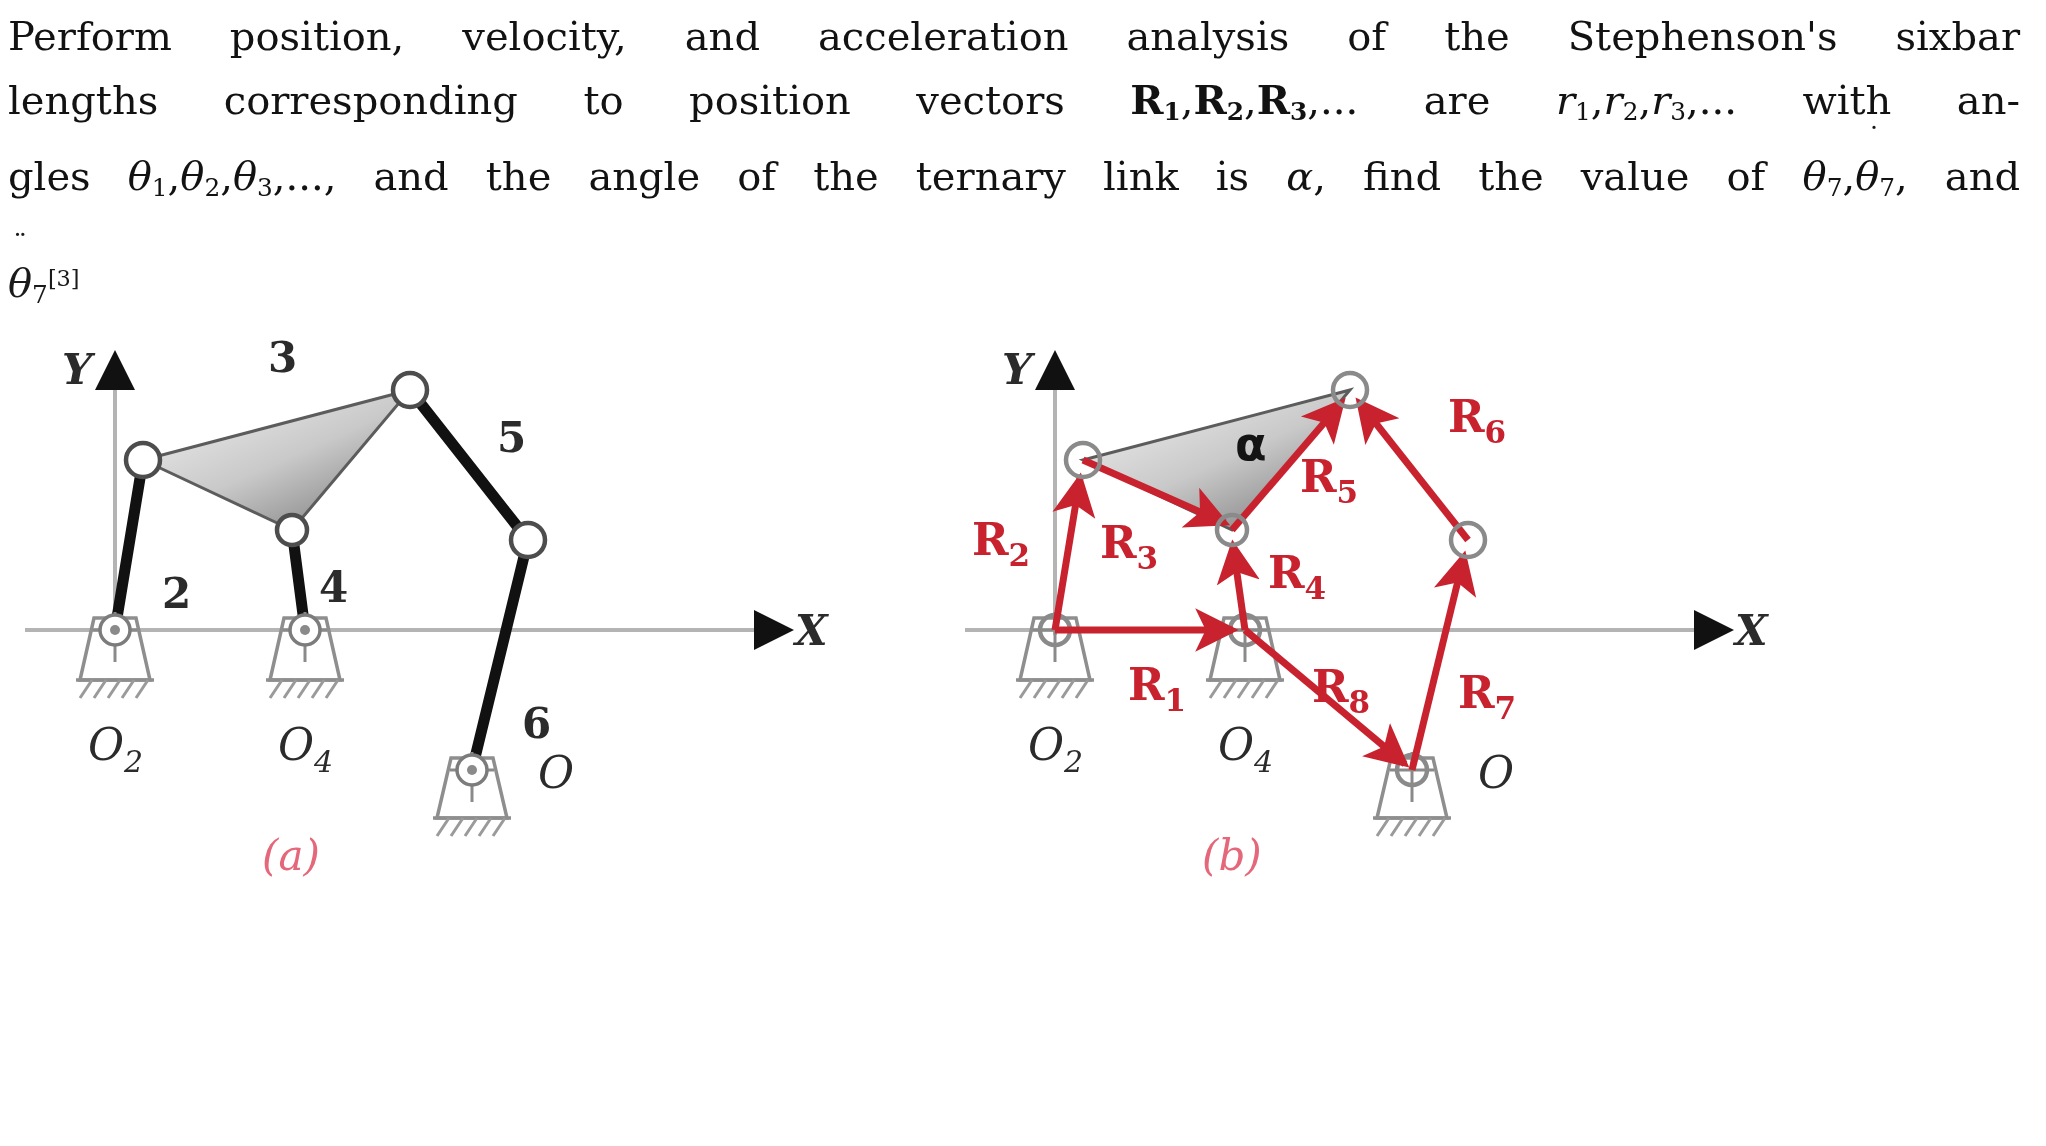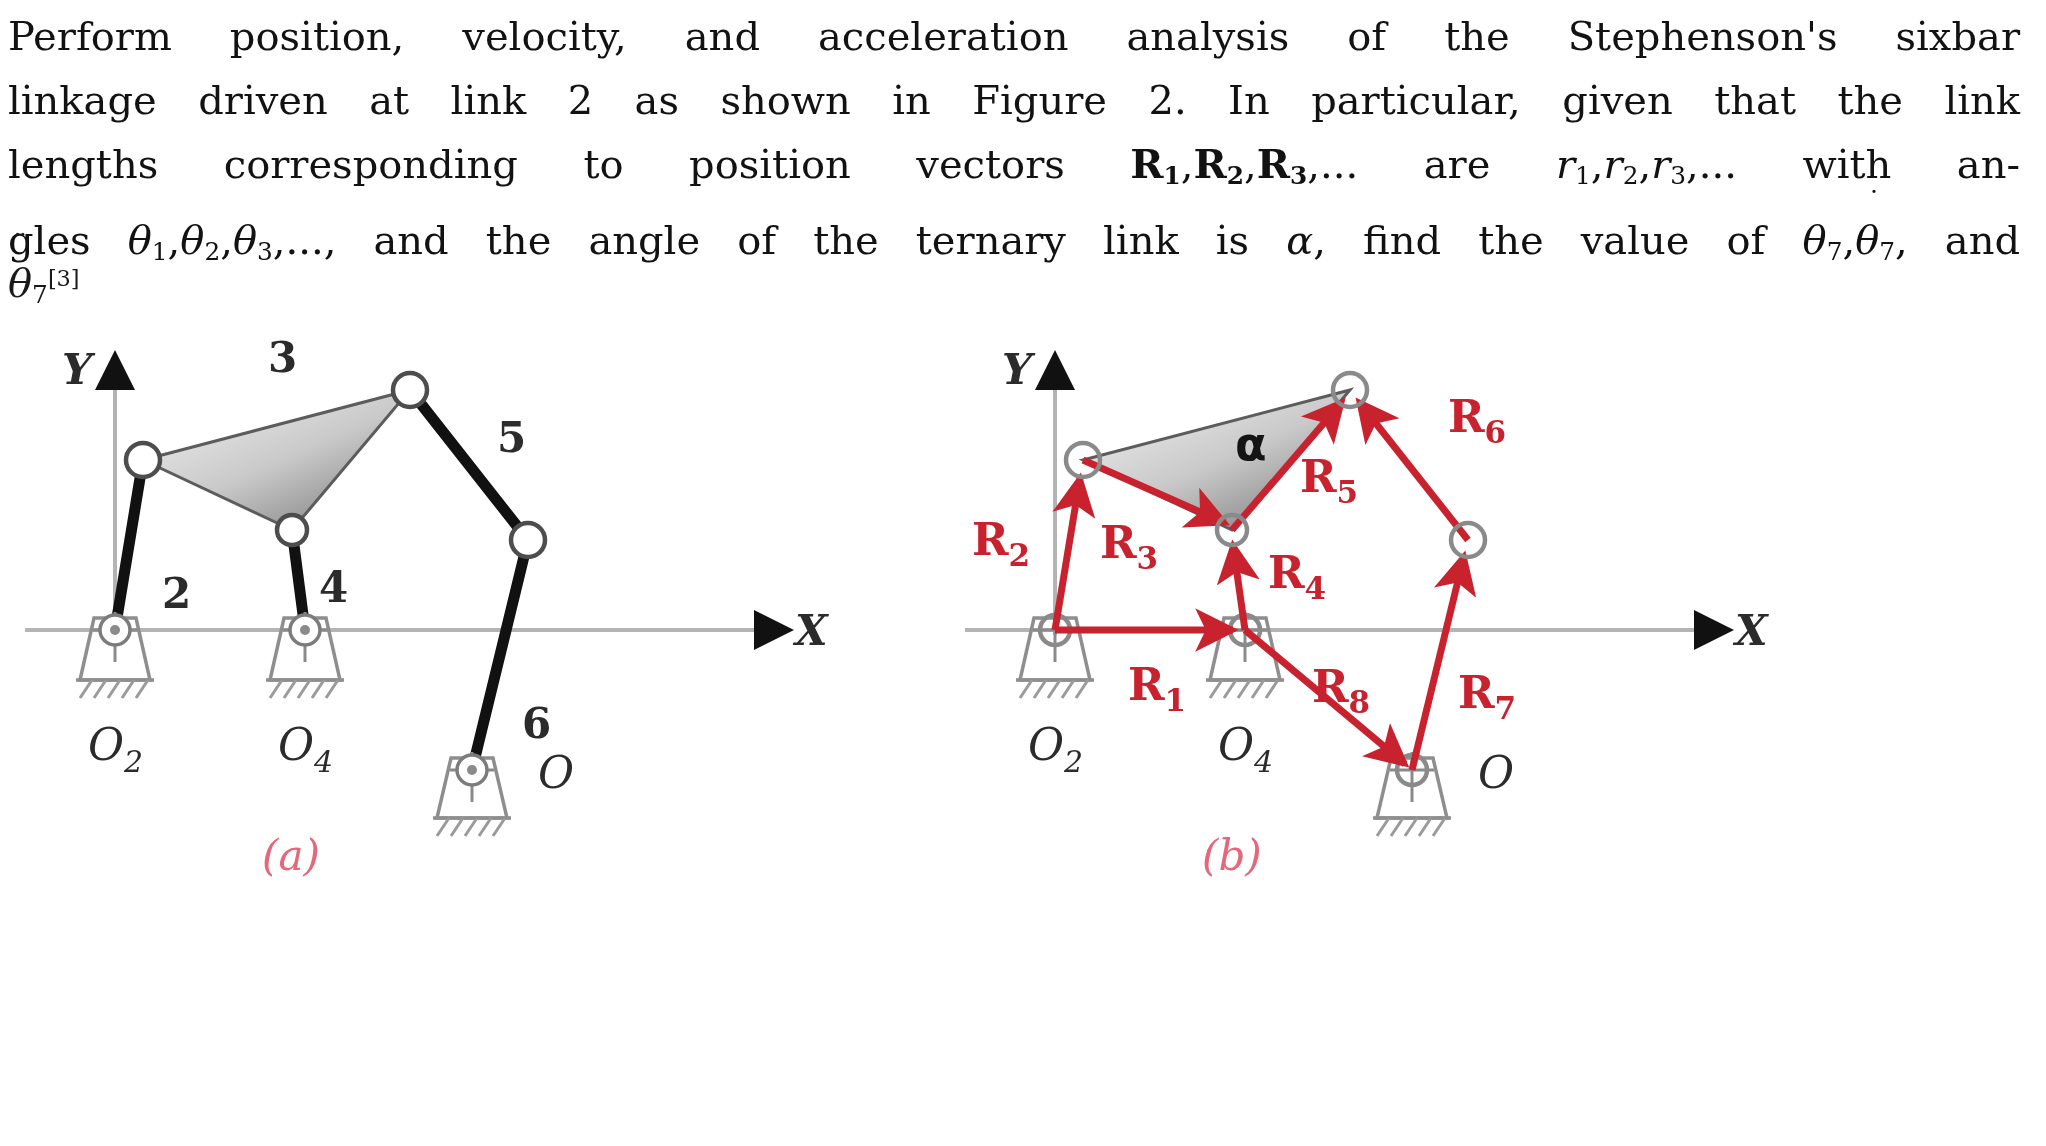--- a/index.html
+++ b/index.html
@@ -166,21 +166,20 @@
     fill: #141414;
   }
 </style>
 </head>
 <body>
 
 <div class="page">
 
   <div class="statement">
     <span class="ln">Perform position, velocity, and acceleration analysis of the Stephenson's sixbar</span>
-    <span class="ln">linkage driven at link 2 as shown in Figure 2.  In particular, given that the link</span>
     <span class="ln"><span>lengths corresponding to position vectors</span>&nbsp;<span class="vecbold"><span>R</span><sub class="mn">1</sub></span><span>,</span><span class="vecbold"><span>R</span><sub class="mn">2</sub></span><span>,</span><span class="vecbold"><span>R</span><sub class="mn">3</sub></span><span>,</span><span>...</span>&nbsp;<span>are</span>&nbsp;<span class="mathit"><span>r</span><sub class="mn">1</sub></span><span>,</span><span class="mathit"><span>r</span><sub class="mn">2</sub></span><span>,</span><span class="mathit"><span>r</span><sub class="mn">3</sub></span><span>,</span><span>...</span>&nbsp;<span>with an-</span></span>
     <span class="ln"><span>gles</span>&nbsp;<span class="mathit"><span>θ</span><sub class="mn">1</sub></span><span>,</span><span class="mathit"><span>θ</span><sub class="mn">2</sub></span><span>,</span><span class="mathit"><span>θ</span><sub class="mn">3</sub></span><span>,</span><span>...</span><span>,</span>&nbsp;<span>and the angle of the ternary link is</span>&nbsp;<span class="mathit">α</span><span>, find the value of</span>&nbsp;<span class="mathit"><span>θ</span><sub class="mn">7</sub></span><span>,</span><span class="mathit dotbox"><span class="dots">˙</span><span>θ</span><sub class="mn">7</sub></span><span>,</span>&nbsp;<span>and</span></span>
   </div>
 
   <div class="lastline"><span class="mathit dotbox"><span class="dots">̈</span><span>θ</span><sub class="mn">7</sub></span><sup class="ref">[3]</sup></div>
 
   <div class="figure">
 
     <div class="figpanel" id="panel-a">
       <svg width="1020" height="806" viewBox="0 0 1020 806" xmlns="http://www.w3.org/2000/svg">

